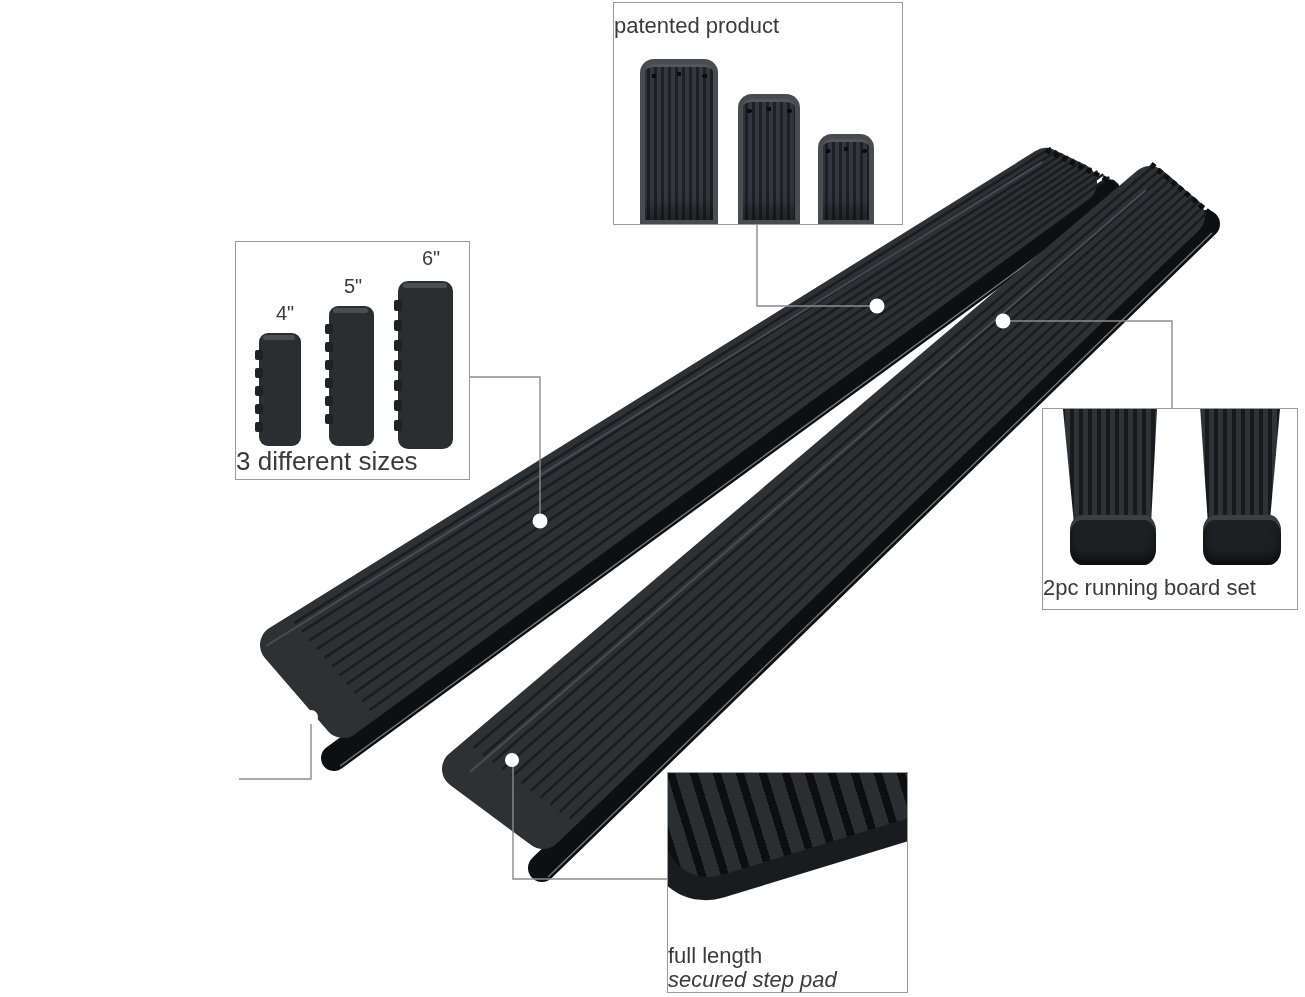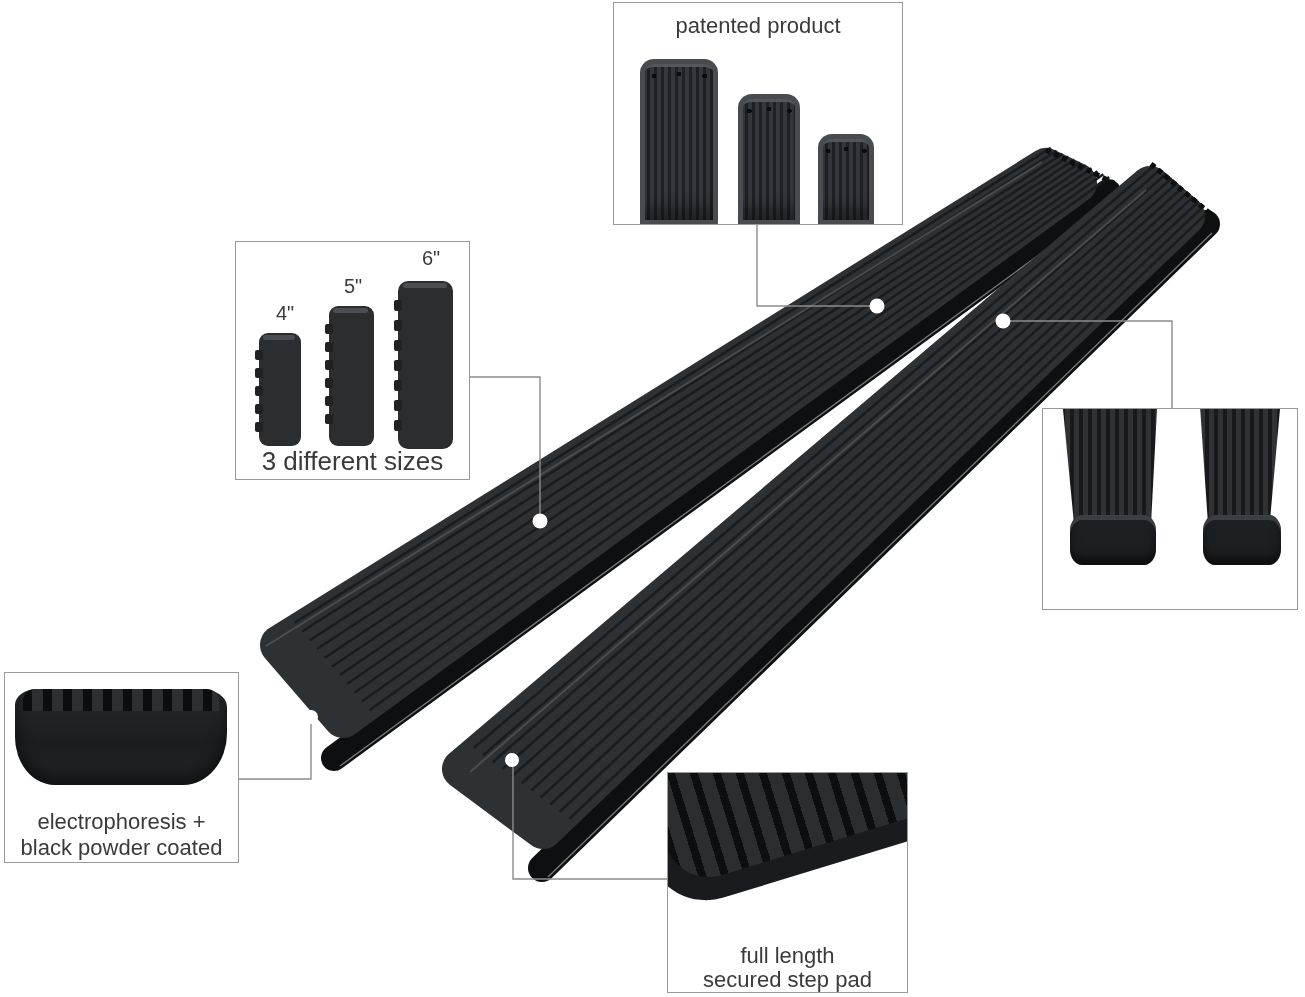--- a/index.html
+++ b/index.html
@@ -14,30 +14,30 @@
     position:absolute; background:#ffffff; border:1px solid #9a9a9a;
     box-sizing:border-box; overflow:hidden;
   }
   .box-patented { left:613px; top:2px;   width:290px; height:223px; }
   .box-sizes    { left:235px; top:241px; width:235px; height:239px; }
   .box-set      { left:1042px;top:408px; width:256px; height:202px; }
   .box-coating  { left:4px;   top:672px; width:235px; height:191px; }
   .box-steppad  { left:667px; top:772px; width:241px; height:221px;padding-left:16px; }
 
   .label {
-    position:absolute; left:0; right:0; text-align:center;
+    position:absolute; left:0; right:0; 
     font-size:22px; line-height:26px; color:#3a3a3a; white-space:nowrap;
   }
   .box-patented .label { top:10px; }
   .box-sizes  .label-bottom { top:206px; font-size:26px; }
   .box-set    .label { top:166px; }
   .box-coating .label-1 { top:136px; }
   .box-coating .label-2 { top:162px; }
   .box-steppad .label-1 { top:170px; }
-  .box-steppad .label-2 { top:194px; }
+  .box-steppad .label-2 { top:194px;font-style:italic; }
 
   .size-label {
     position:absolute; transform:translateX(-50%);
     font-size:20px; color:#3a3a3a;
   }
   .size-label-4 { left:49px;  top:60px; }
   .size-label-5 { left:117px; top:33px; }
   .size-label-6 { left:195px; top:5px;  }
 
   
@@ -218,29 +218,23 @@
       </g>
     </svg>
     <div class="label label-bottom">3 different sizes</div>
   </div>
 
   <div class="box box-set">
     <div class="strip strip-a"></div>
     <div class="cap cap-a"></div>
     <div class="strip strip-b"></div>
     <div class="cap cap-b"></div>
-  </div>
-
-  <div class="box box-coating">
-    <div class="endview">
-      <div class="endview-ribs"></div>
-    </div>
-    <div class="label label-1">electrophoresis +</div>
-    <div class="label label-2">black powder coated</div>
-  </div>
+    <div class="label">2pc running board set</div>
+  </div>
+
 
   <div class="box box-steppad">
     <div class="steppad-outer">
       <div class="steppad-inner"></div>
     </div>
     <div class="label label-1">full length</div>
     <div class="label label-2">secured step pad</div>
   </div>
 
 </div>

